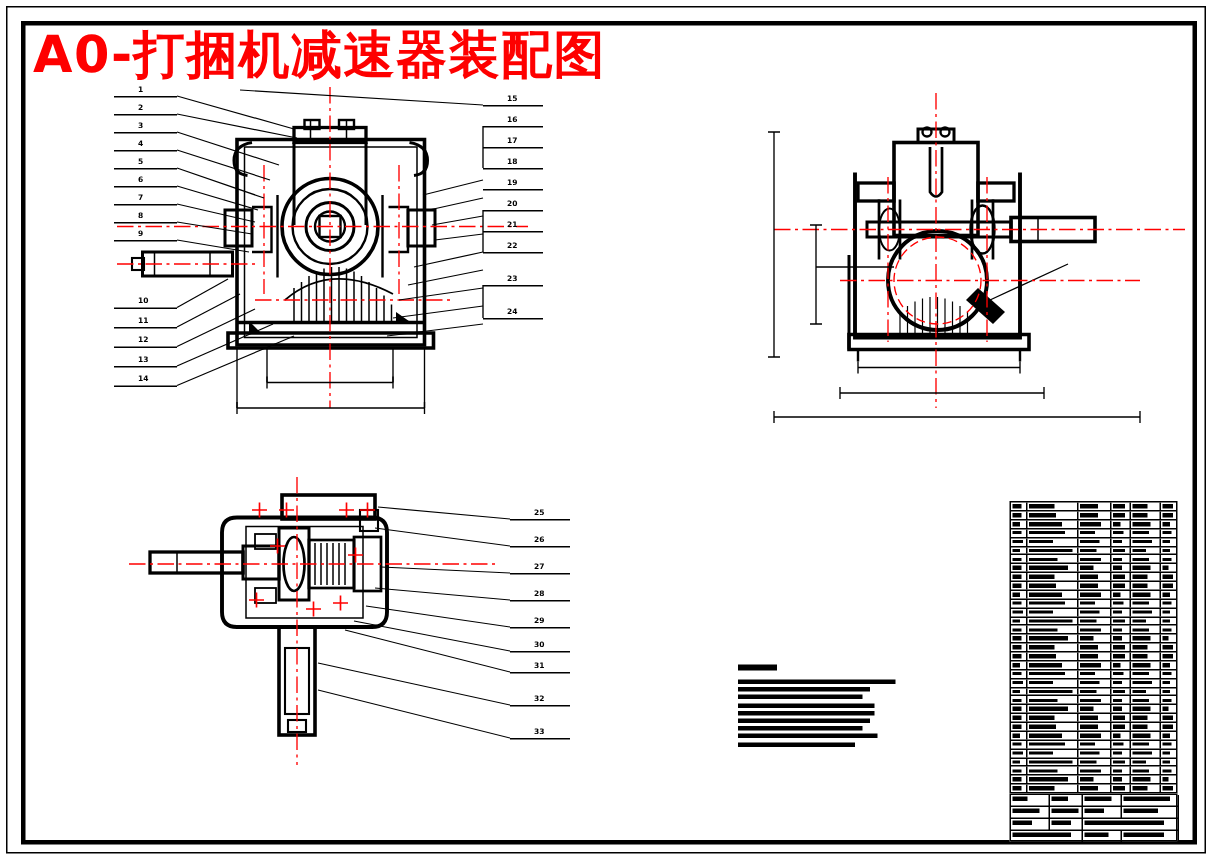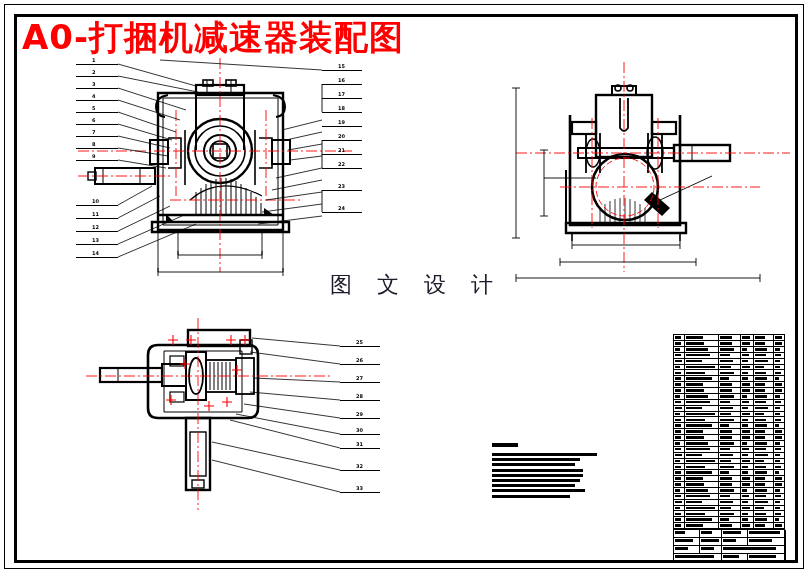--- a/index.html
+++ b/index.html
@@ -61,21 +61,20 @@
 </head>
 <body>
 
 <div id="sheet">
 
   <div class="frame-outer"></div>
   <div class="frame-inner"></div>
 
   <div class="dwg-title">A0-打捆机减速器装配图</div>
 
-  <div class="watermark">图 文 设 计</div>
 
   <svg class="layer" viewBox="0 0 811 575">
     <g stroke="#000" fill="none" stroke-width="1">
 
       <path d="M158 93 L158 230 L283 230 L283 93 Z" stroke-width="2.4"></path>
       <path d="M163 98 L163 225 L278 225 L278 98 Z" stroke-width="1"></path>
 
       <path d="M168 95 q-12 2 -12 12 q0 9 9 10" stroke-width="2"></path>
       <path d="M273 95 q12 2 12 12 q0 9 -9 10" stroke-width="2"></path>
 

